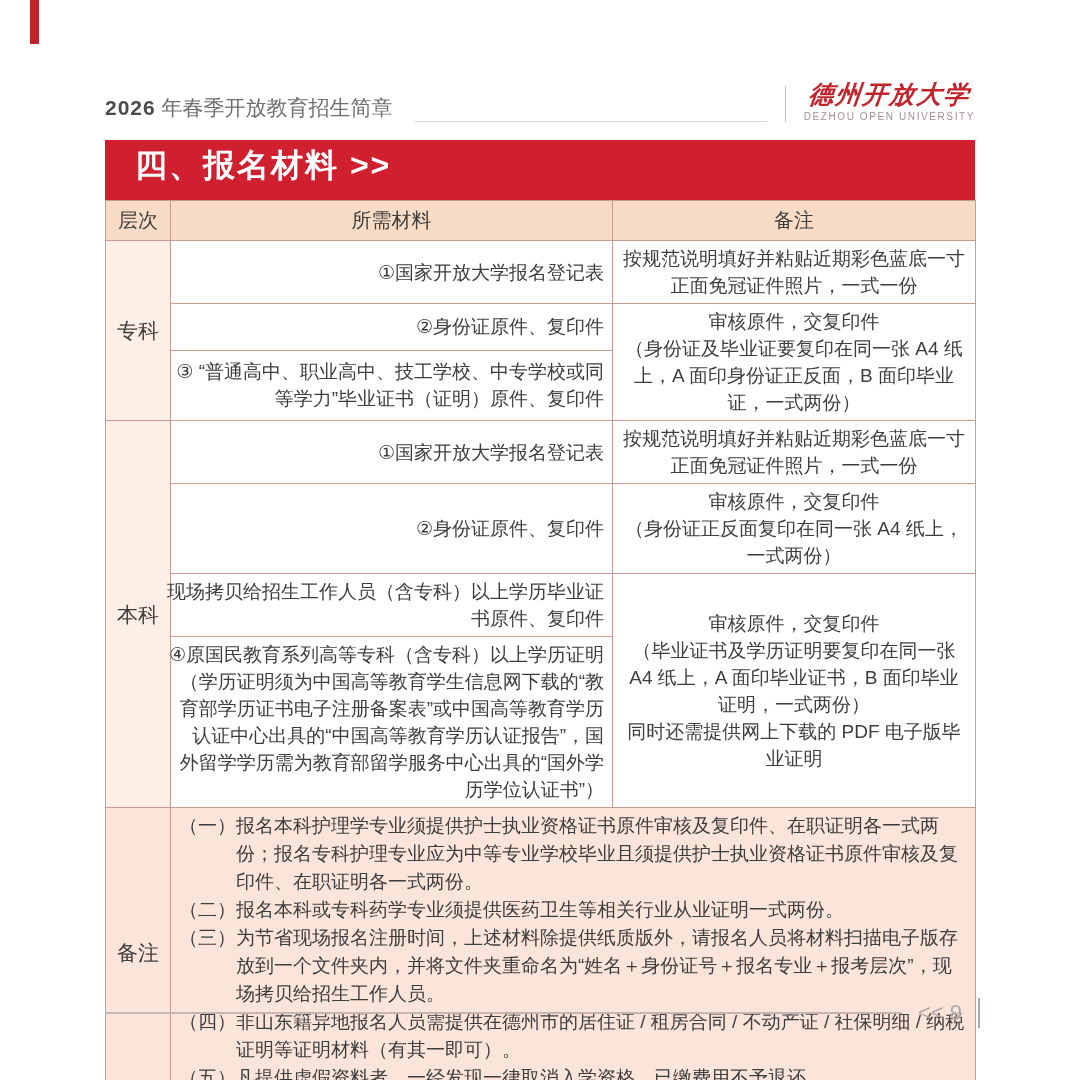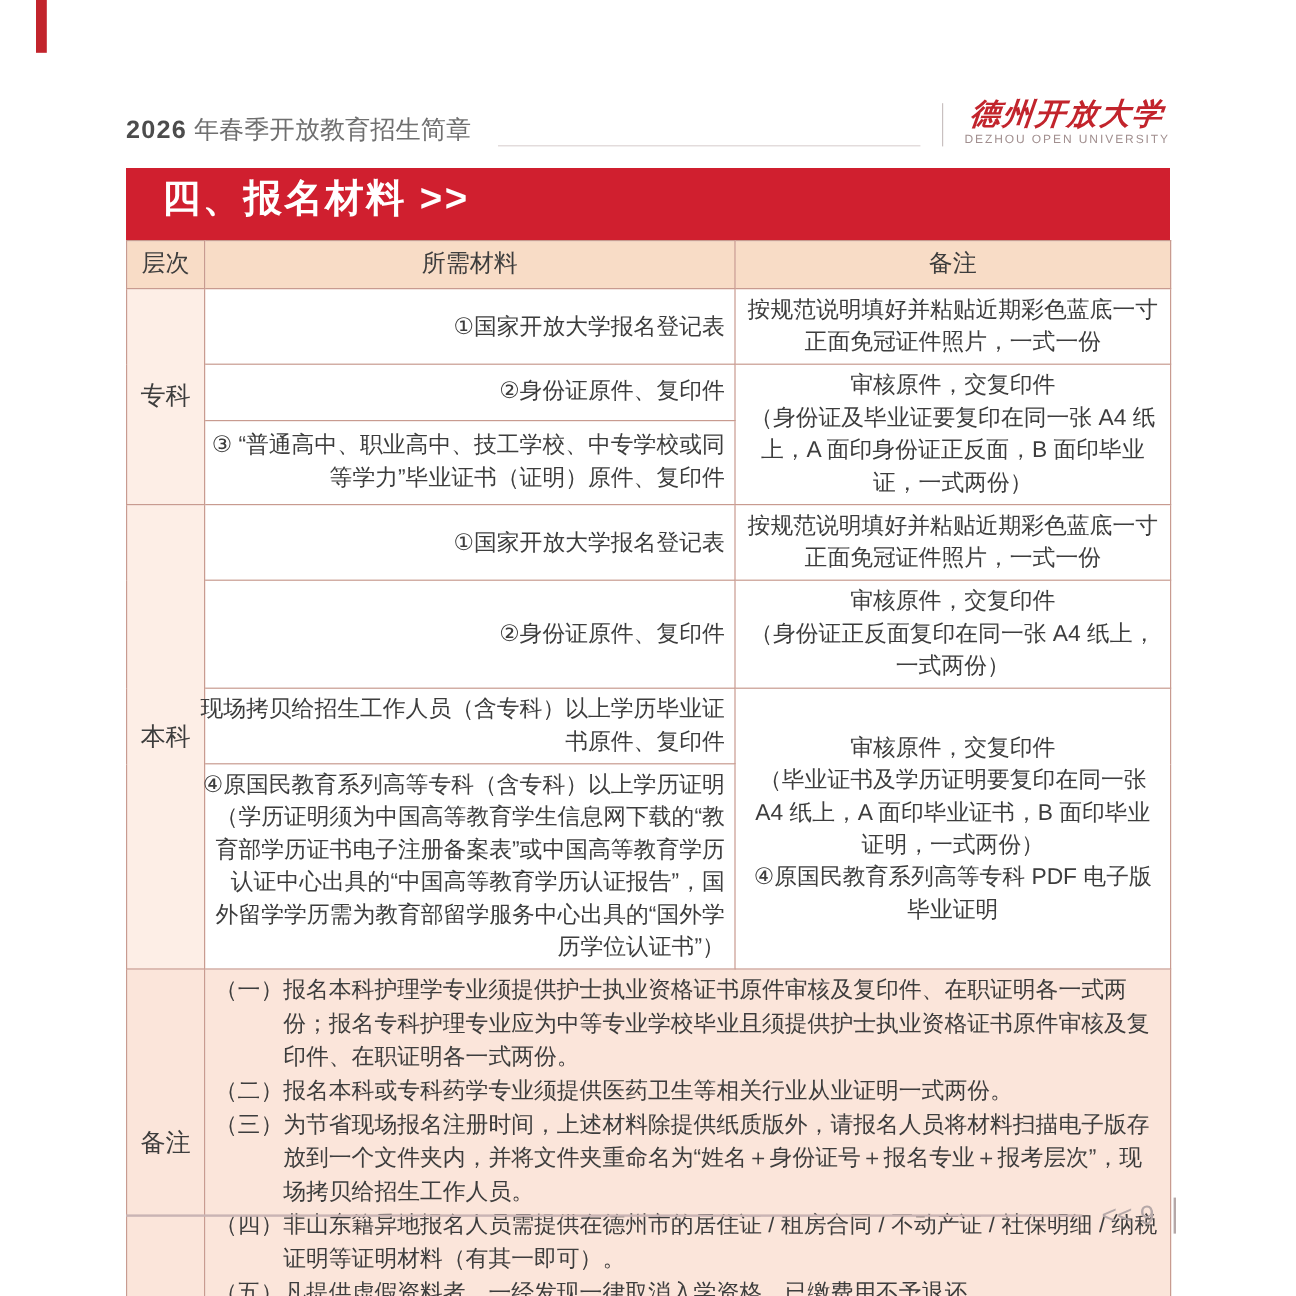--- a/index.html
+++ b/index.html
@@ -155,21 +155,21 @@
       <td class="note-cell">
         <div>审核原件，交复印件</div>
         <div>（身份证正反面复印在同一张 A4 纸上，一式两份）</div>
       </td>
     </tr>
     <tr class="r-bk3">
       <td class="material-cell">现场拷贝给招生工作人员（含专科）以上学历毕业证书原件、复印件</td>
       <td class="note-cell" rowspan="2">
         <div>审核原件，交复印件</div>
         <div>（毕业证书及学历证明要复印在同一张 A4 纸上，A 面印毕业证书，B 面印毕业证明，一式两份）</div>
-        <div>④原国民教育系列高等专科 PDF 电子版毕业证明</div>
+        <div>同时还需提供网上下载的 PDF 电子版毕业证明</div>
       </td>
     </tr>
     <tr class="r-bk4">
       <td class="material-cell">④原国民教育系列高等专科（含专科）以上学历证明（学历证明须为中国高等教育学生信息网下载的“教育部学历证书电子注册备案表”或中国高等教育学历认证中心出具的“中国高等教育学历认证报告”，国外留学学历需为教育部留学服务中心出具的“国外学历学位认证书”）</td>
     </tr>
 
     <tr class="r-notes">
       <td class="notes-label-cell">备注</td>
       <td class="notes-content-cell" colspan="2">
         <div class="note-item">（一）报名本科护理学专业须提供护士执业资格证书原件审核及复印件、在职证明各一式两份；报名专科护理专业应为中等专业学校毕业且须提供护士执业资格证书原件审核及复印件、在职证明各一式两份。</div>

